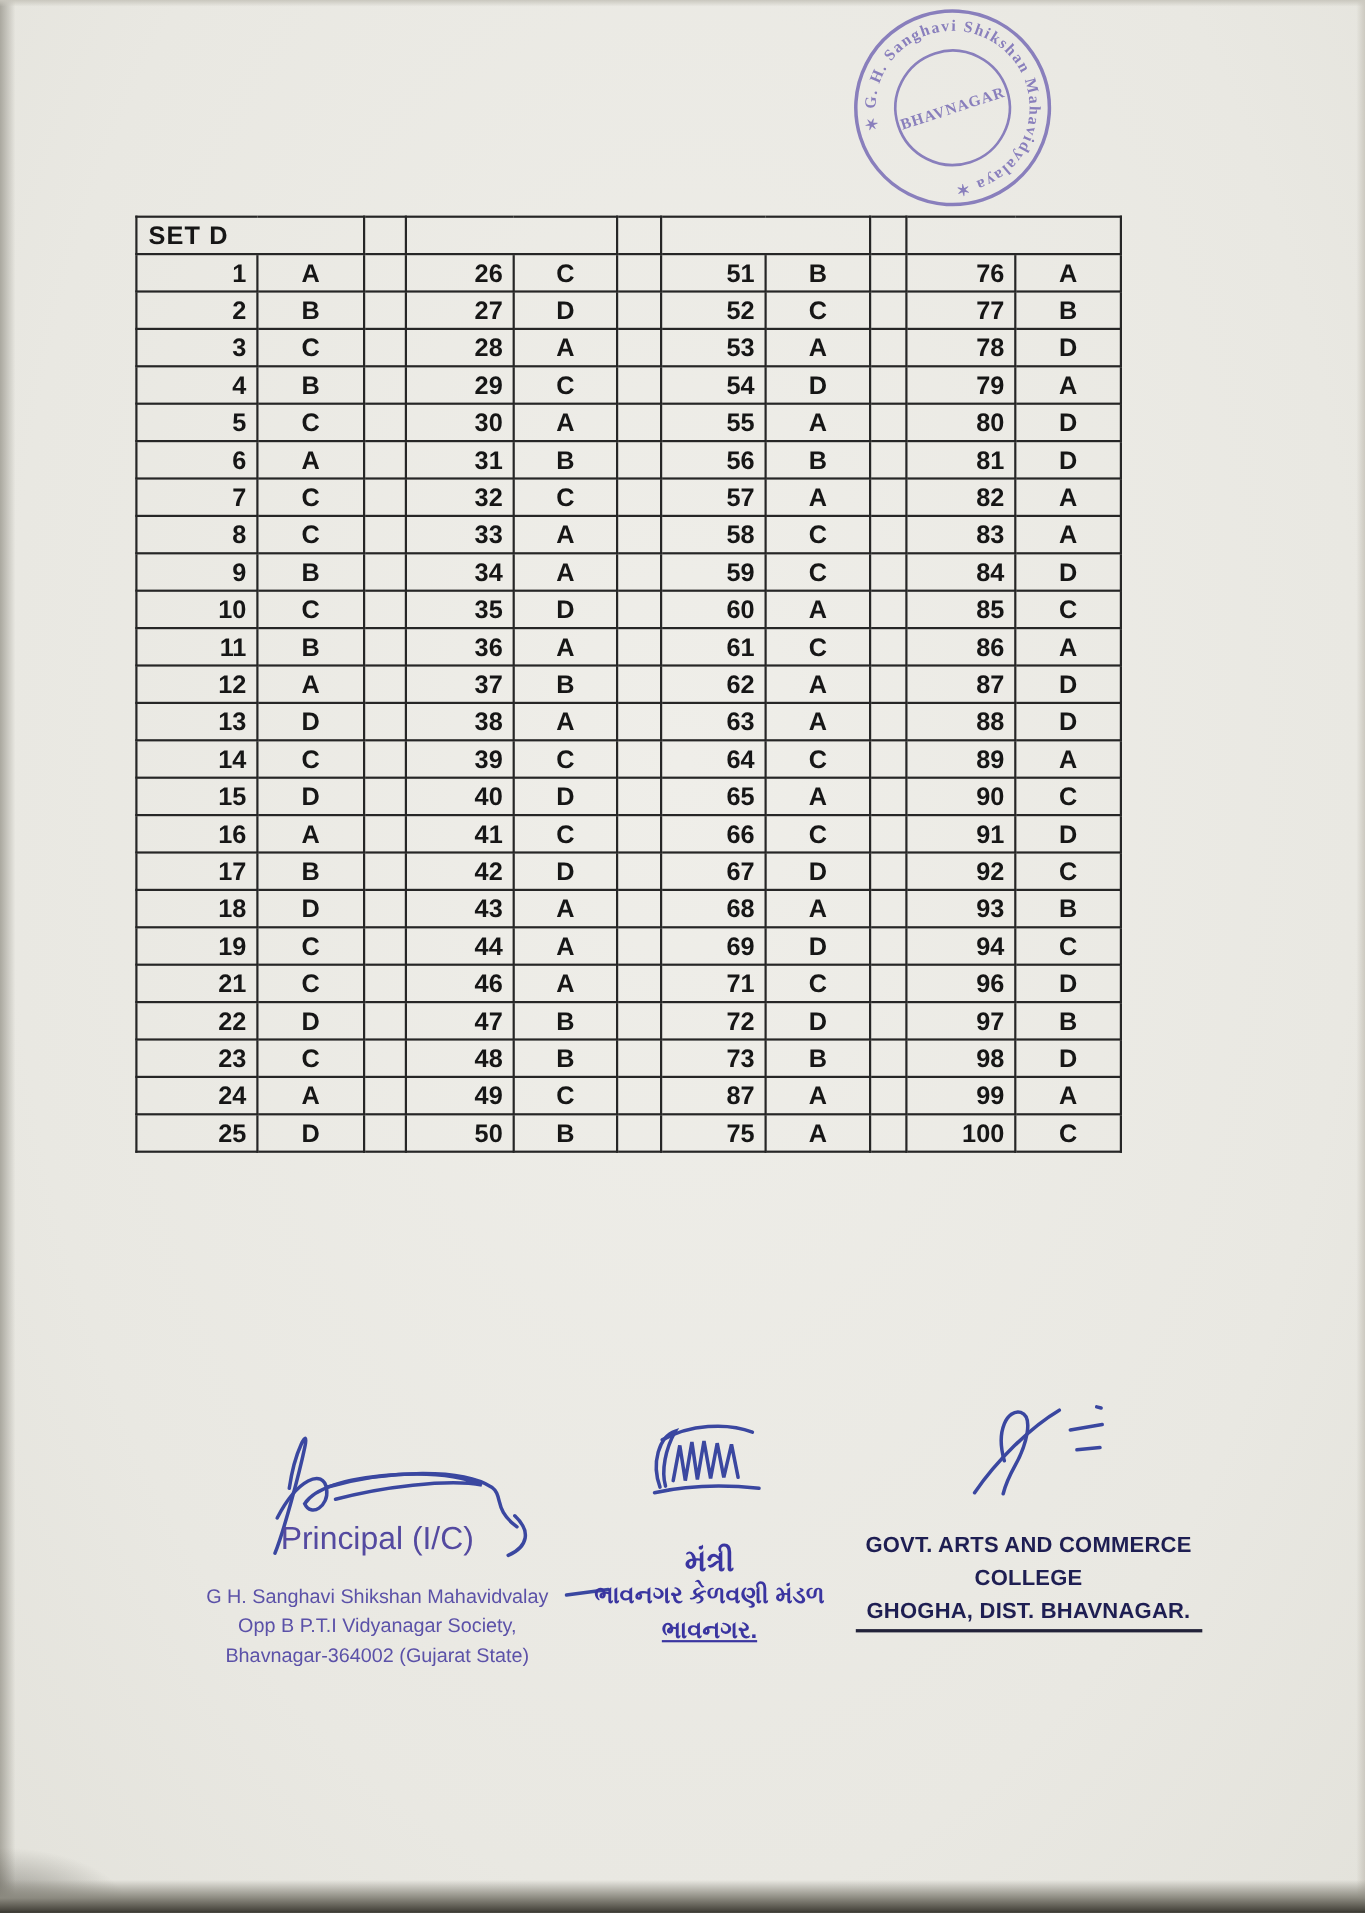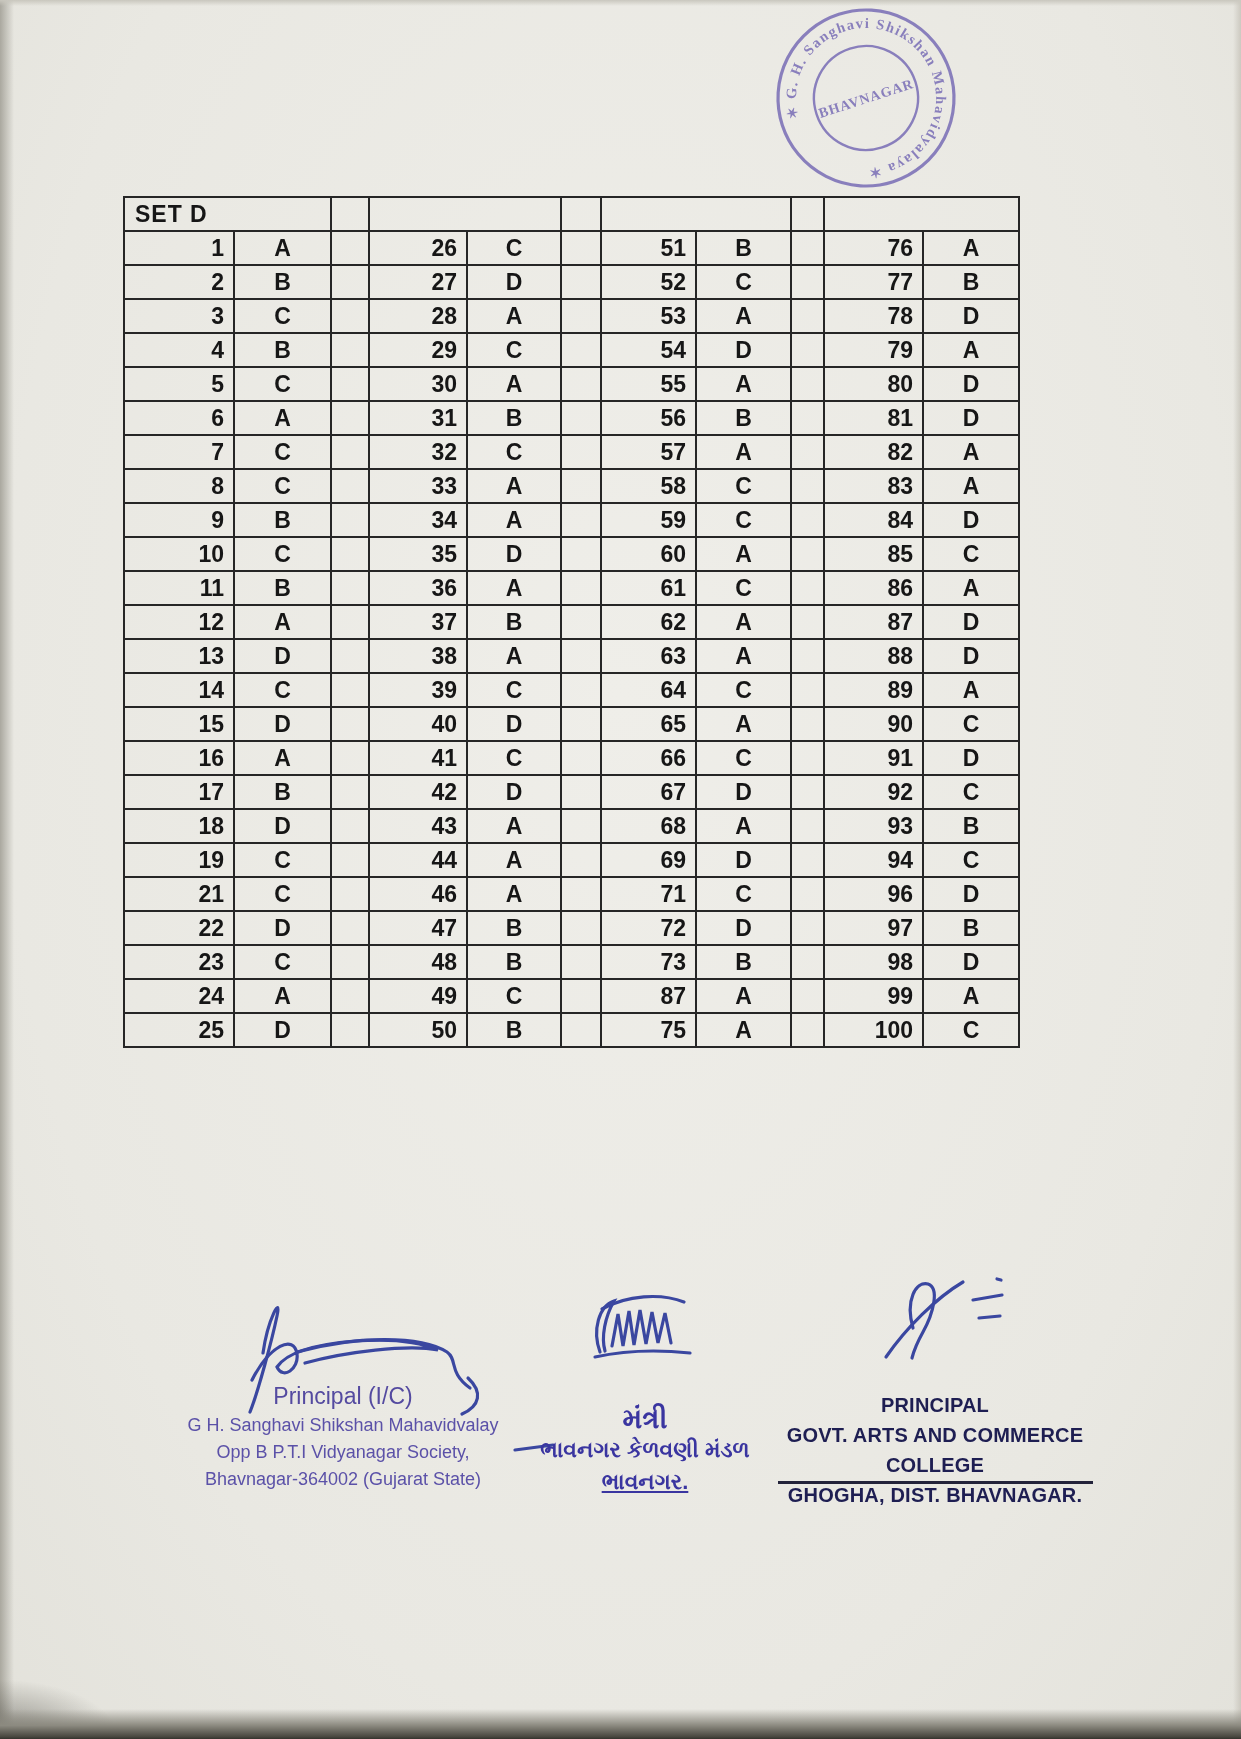--- a/index.html
+++ b/index.html
@@ -56,21 +56,21 @@
     opacity:.82;
   }
 
   
   .sig-overlay{position:absolute;left:0;top:1180px;width:1241px;height:360px;pointer-events:none;}
 
   .footer-left{
     position:absolute;left:128px;top:1383px;width:430px;
     text-align:center;color:#5b51a5;
   }
-  .footer-left .fl-title{font-size:23px;margin-bottom:2px;color:#544aa0;}
+  .footer-left .fl-title{font-size:29px;margin-bottom:22px;color:#544aa0;}
   .footer-left .fl-line{font-size:18px;line-height:27px;color:#5b51a8;}
 
   .footer-mid{
     position:absolute;left:495px;top:1380px;width:300px;
     text-align:center;color:#3a35a0;font-weight:bold;
   }
   .footer-mid .fm-line1{font-size:28px;line-height:30px;margin-top:24px;}
   .footer-mid .fm-line2{font-size:22px;line-height:32px;}
   .footer-mid .fm-line3{font-size:22px;line-height:32px;text-decoration:underline;}
 
@@ -475,21 +475,20 @@
     <div class="fl-line">Bhavnagar-364002 (Gujarat State)</div>
   </div>
 
   <div class="footer-mid">
     <div class="fm-line1">મંત્રી</div>
     <div class="fm-line2">ભાવનગર કેળવણી મંડળ</div>
     <div class="fm-line3">ભાવનગર.</div>
   </div>
 
   <div class="footer-right">
-    <div class="fr-line">PRINCIPAL</div>
     <div class="fr-line">GOVT. ARTS AND COMMERCE COLLEGE</div>
     <div class="fr-line">GHOGHA, DIST. BHAVNAGAR.</div>
   </div>
   <div class="footer-right-underline"></div>
 
   <div class="edge-left"></div>
   <div class="edge-top"></div>
   <div class="edge-right"></div>
   <div class="corner-bl"></div>
   <div class="edge-bottom"></div>

